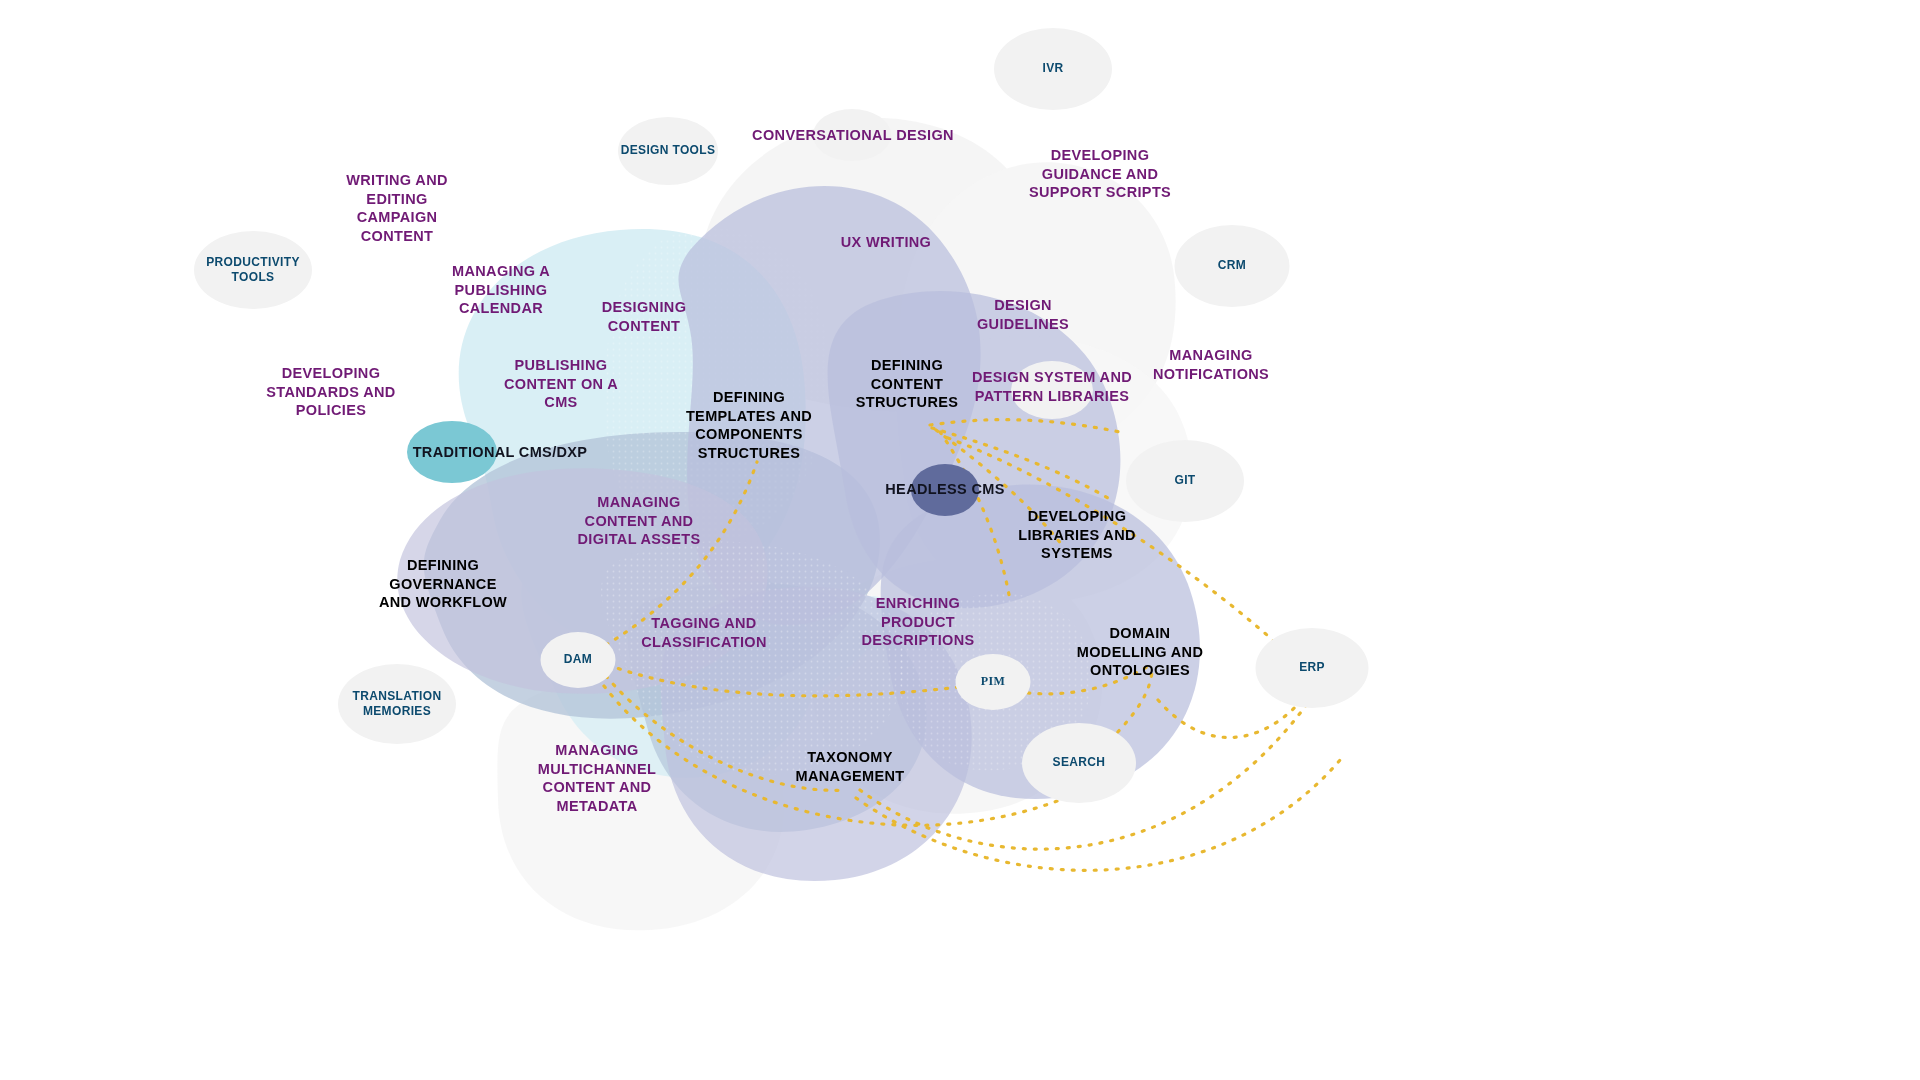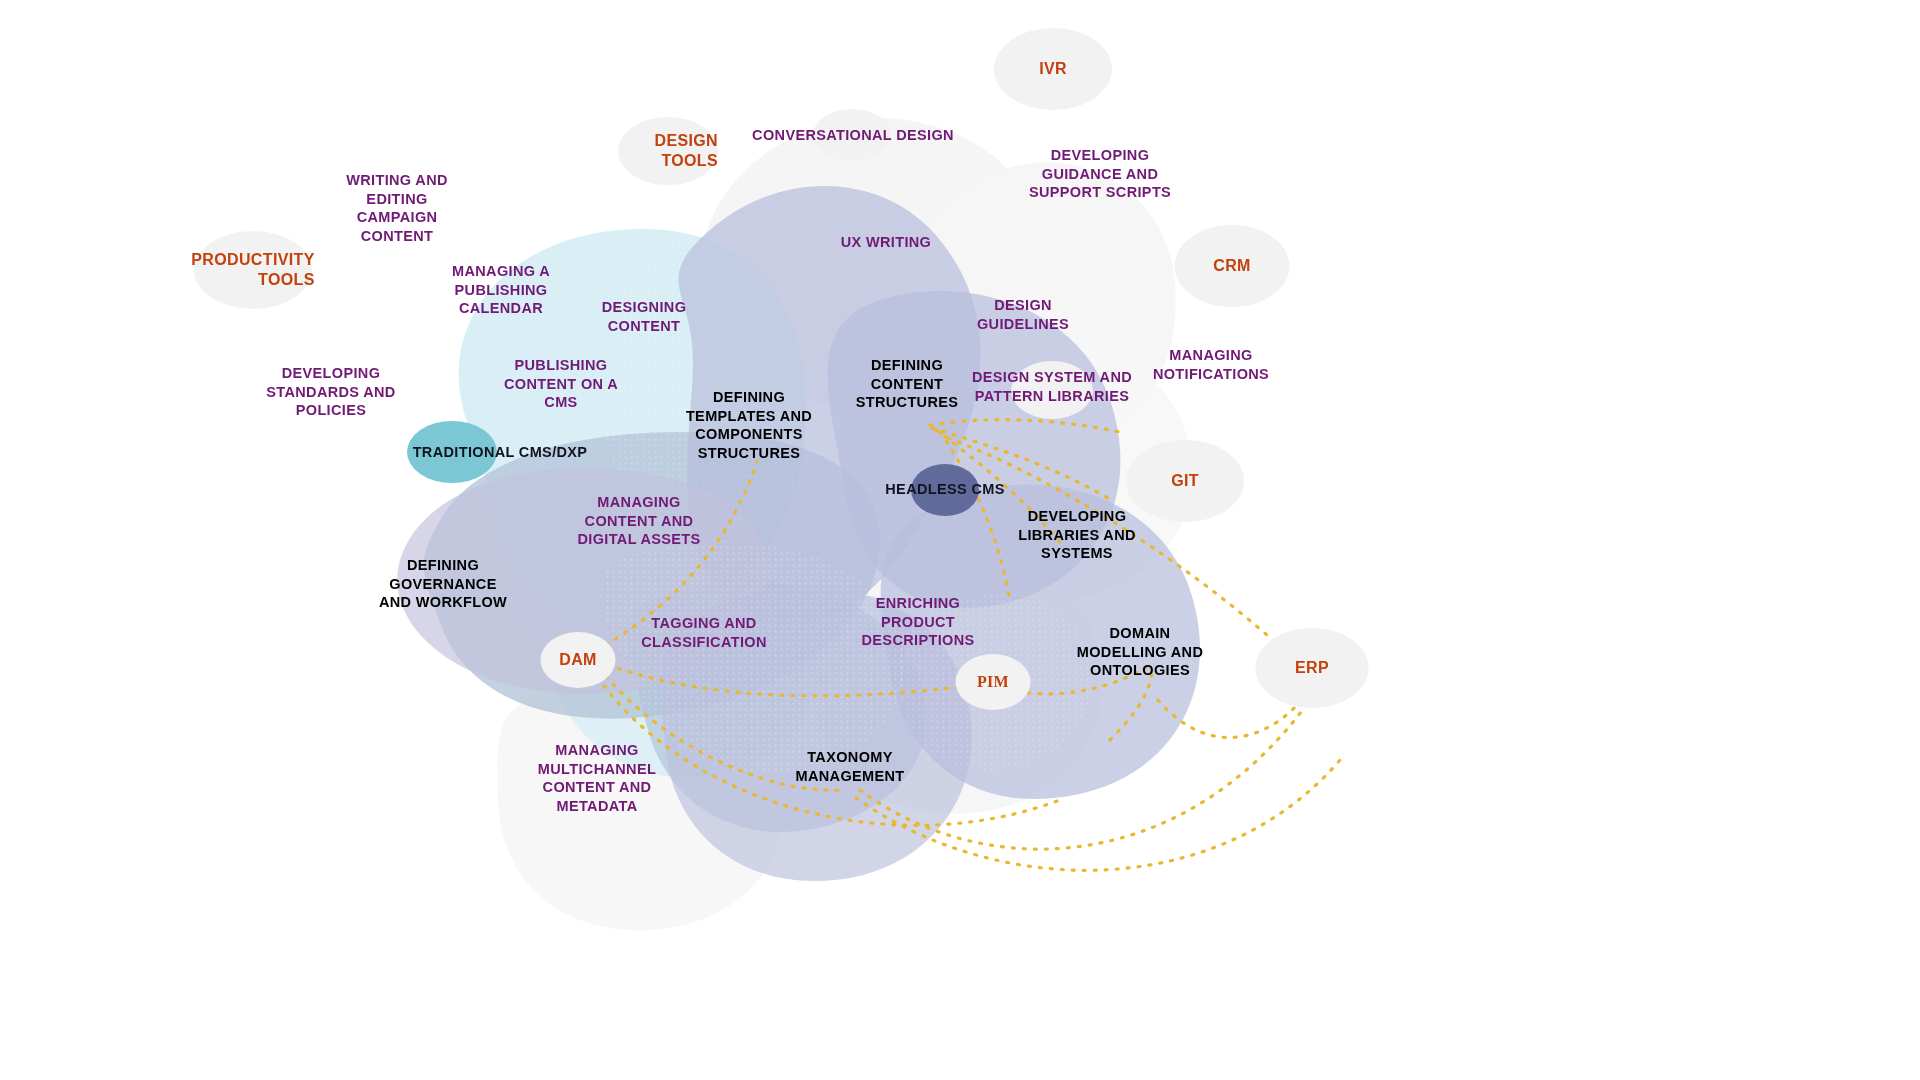--- a/index.html
+++ b/index.html
@@ -59,24 +59,24 @@
 
   
   .tool-ellipse {
     position: absolute;
     transform: translate(-50%, -50%);
     background: #f2f2f2;
     border-radius: 50%;
     display: flex;
     align-items: center;
     justify-content: center;
-    color: #c2410c;
-    font-weight: bold;
-    font-size: 16px;
-    text-align: right;
+    color: #0c4a6e;
+    font-weight: bold;
+    font-size: 12px;
+    text-align: center;
     white-space: pre-line;
     line-height: 1.28;
     letter-spacing: 0.35px;
   }
 
   
   .product-ellipse {
     position: absolute;
     transform: translate(-50%, -50%);
     border-radius: 50%;
@@ -165,20 +165,23 @@
 
     <div class="tool-ellipse" style="left:253px;top:270px;width:118px;height:78px;">PRODUCTIVITY
 TOOLS</div>
     <div class="tool-ellipse" style="left:668px;top:151px;width:100px;height:68px;">DESIGN TOOLS</div>
     <div class="tool-ellipse" style="left:1053px;top:69px;width:118px;height:82px;">IVR</div>
     <div class="tool-ellipse" style="left:1232px;top:266px;width:115px;height:82px;">CRM</div>
     <div class="tool-ellipse" style="left:1312px;top:668px;width:113px;height:80px;">ERP</div>
     <div class="tool-ellipse" style="left:1185px;top:481px;width:118px;height:82px;">GIT</div>
     <div class="tool-ellipse" style="left:578px;top:660px;width:75px;height:56px;">DAM</div>
     <div class="tool-ellipse" style="left:993px;top:682px;width:75px;height:56px;font-family:Liberation Serif, serif;">PIM</div>
+    <div class="tool-ellipse" style="left:1079px;top:763px;width:114px;height:80px;">SEARCH</div>
+    <div class="tool-ellipse" style="left:397px;top:704px;width:118px;height:80px;">TRANSLATION
+MEMORIES</div>
     <div class="tool-ellipse" style="left:852px;top:135px;width:78px;height:52px;"></div>
     <div class="tool-ellipse" style="left:1052px;top:390px;width:82px;height:58px;"></div>
 
     <div class="product-ellipse" style="left:452px;top:452px;width:90px;height:62px;background:#7bc8d4;"></div>
     <div class="product-ellipse" style="left:945px;top:490px;width:68px;height:52px;background:#606b9c;"></div>
 
     <div class="product-label" style="left:452px;top:452px;margin-left:48px;">TRADITIONAL CMS/DXP</div>
     <div class="product-label" style="left:945px;top:489px;">HEADLESS CMS</div>
 
     <div class="node label-activity" style="left:397px;top:208px;">WRITING AND

